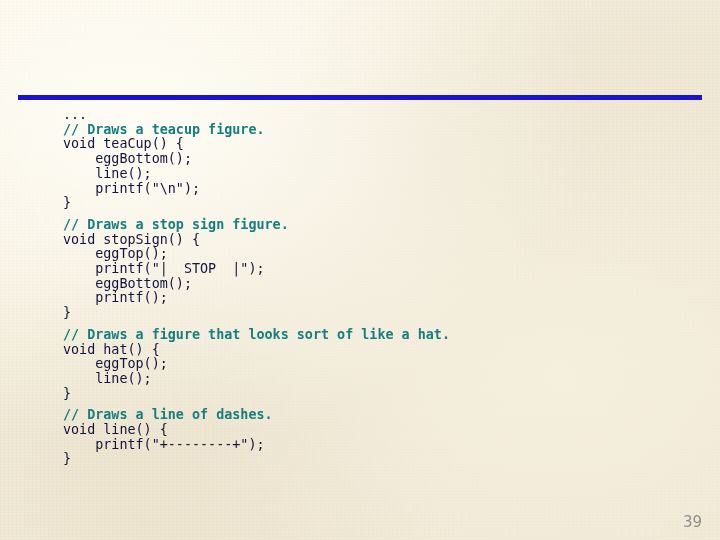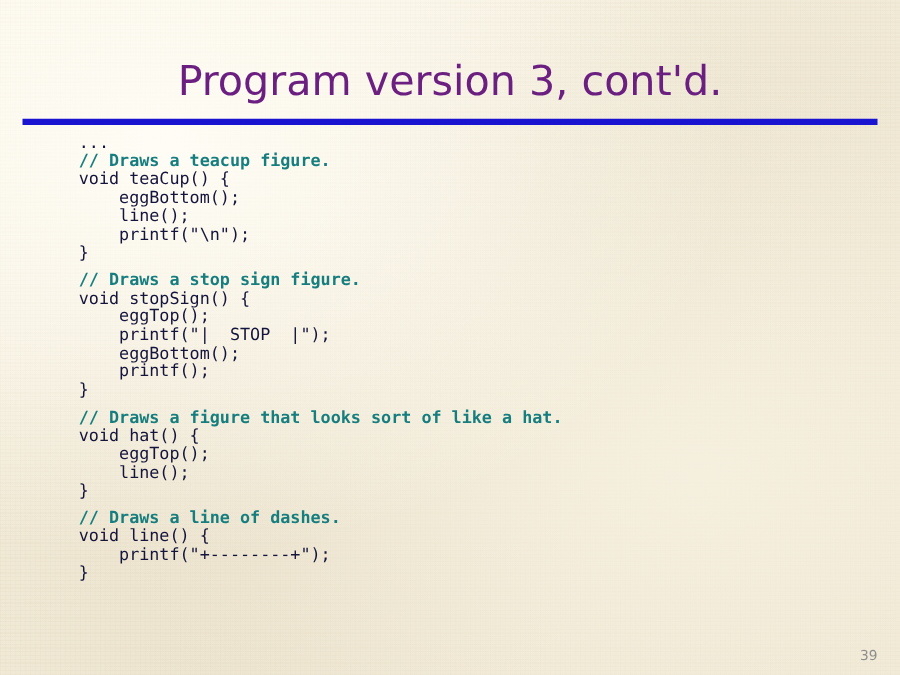--- a/index.html
+++ b/index.html
@@ -85,32 +85,29 @@
     height: 7px;
     min-height: 7px;
   }
 
   
   #page-number {
     position: absolute;
     right: 18px;
     bottom: 9px;
     font-family: "DejaVu Sans", sans-serif;
-    font-size: 11px;
+    font-size: 15px;
     color: #8e8e8e;
   }
 </style>
 </head>
 <body>
 
 <div id="slide">
 
-  <div id="title-area">
-    <h1 id="slide-title">Program version 3, cont'd.</h1>
-  </div>
 
   <div id="title-rule"></div>
 
   <div id="code-body"><div class="code-line">...</div><div class="code-line cmt">// Draws a teacup figure.</div><div class="code-line">void teaCup() {</div><div class="code-line bold">    eggBottom();</div><div class="code-line">    line();</div><div class="code-line">    printf("\n");</div><div class="code-line">}</div><div class="code-line blank"></div><div class="code-line cmt">// Draws a stop sign figure.</div><div class="code-line">void stopSign() {</div><div class="code-line bold">    eggTop();</div><div class="code-line">    printf("|  STOP  |");</div><div class="code-line bold">    eggBottom();</div><div class="code-line">    printf();</div><div class="code-line">}</div><div class="code-line blank"></div><div class="code-line cmt">// Draws a figure that looks sort of like a hat.</div><div class="code-line">void hat() {</div><div class="code-line bold">    eggTop();</div><div class="code-line">    line();</div><div class="code-line">}</div><div class="code-line blank"></div><div class="code-line cmt">// Draws a line of dashes.</div><div class="code-line bold">void line() {</div><div class="code-line">    printf("+--------+");</div><div class="code-line bold">}</div></div>
 
   <div id="page-number">39</div>
 
 </div>
 
 </body></html>

